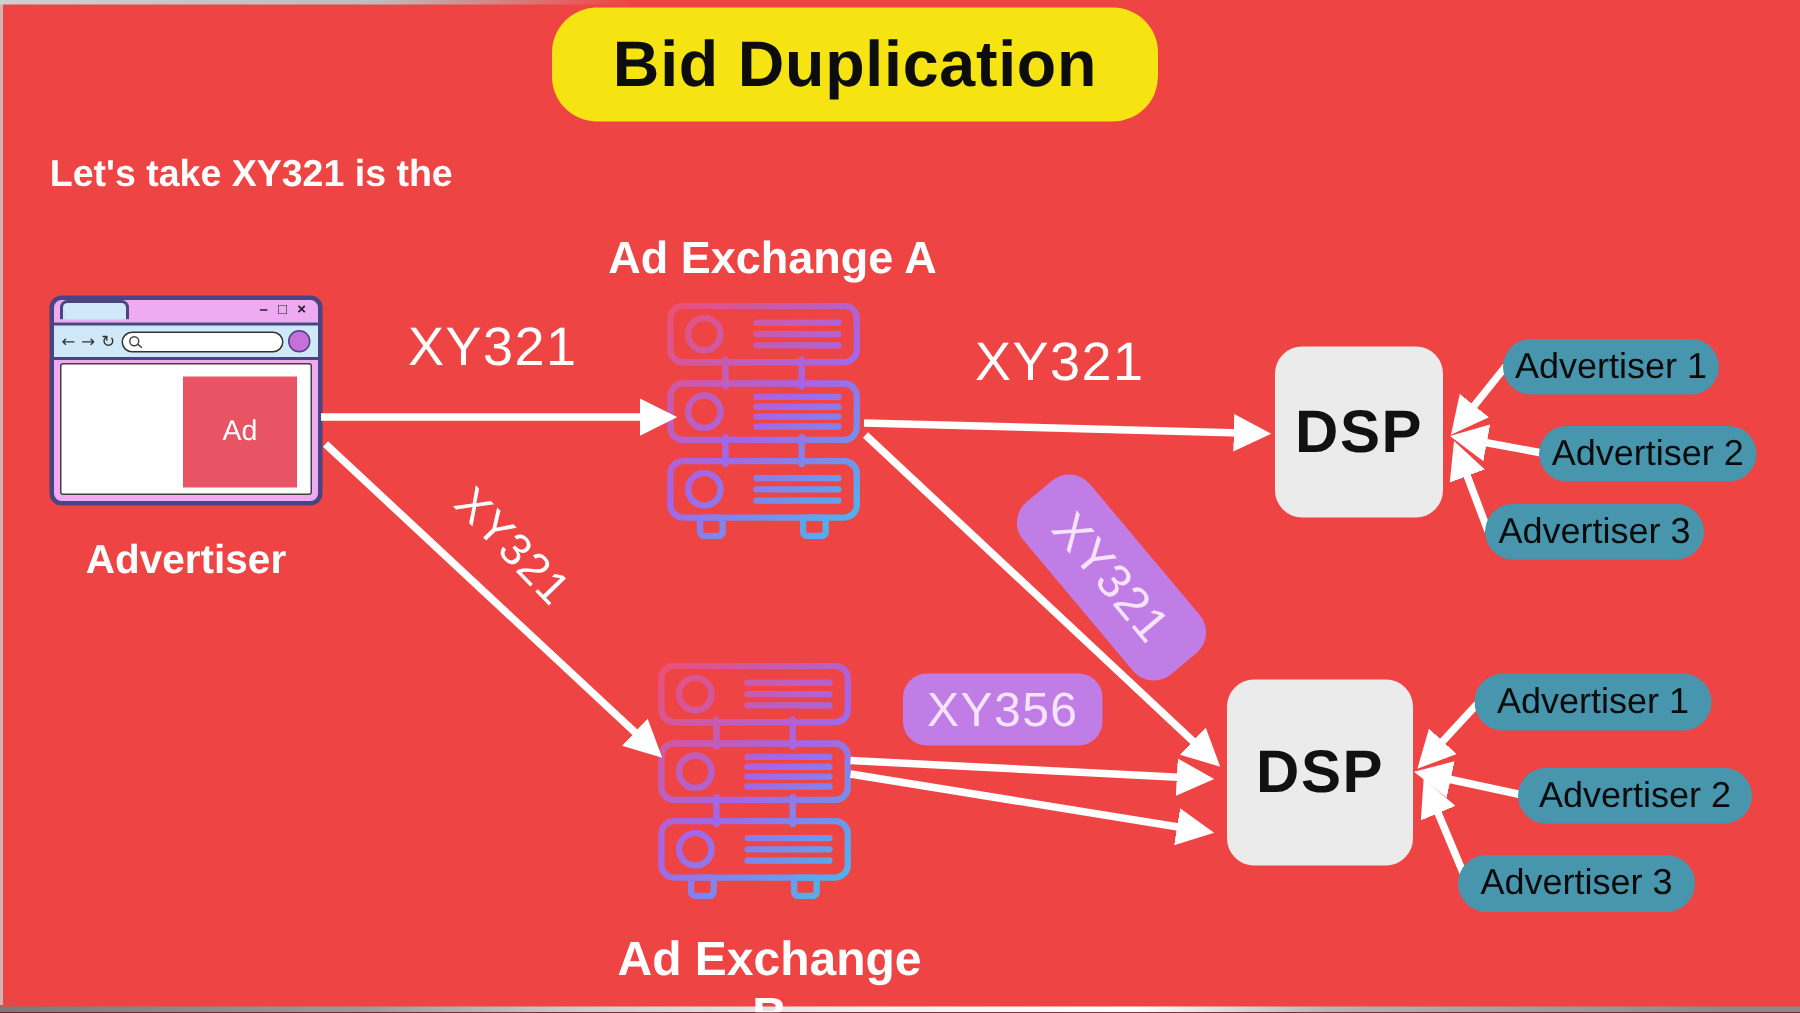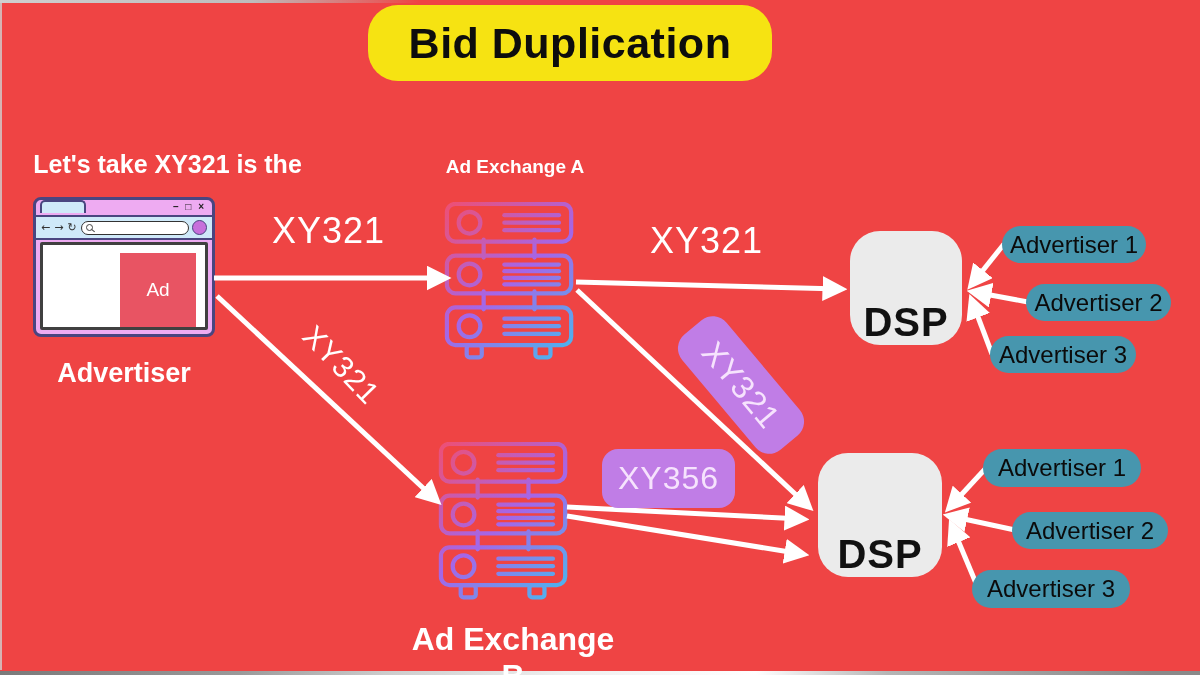--- a/index.html
+++ b/index.html
@@ -17,72 +17,72 @@
   .edge-bottom { position:absolute; left:0; bottom:0; width:1200px; height:4px;
     background:linear-gradient(90deg,#7a7a7a 0%,#9a9a9a 20%,#cccccc 32%,#efefef 47%,#ffffff 63%,#b5b5b5 74%,#8a8a8a 96%); }
 
   
   .title-pill { position:absolute; left:368px; top:5px; width:404px; height:76px;
     background:#f6e312; border-radius:30px; display:flex; align-items:center; justify-content:center; }
   .title-pill span { color:#0d0d0d; font-weight:700; font-size:43px; letter-spacing:.5px; }
 
   
   .note { position:absolute; left:10px; top:98px; width:315px; text-align:center;
-    font-weight:700; font-size:25px; line-height:36px;margin-top:48px; }
+    font-weight:700; font-size:25px; line-height:36px; }
 
   
   .browser { position:absolute; left:33px; top:197px; width:182px; height:140px;
     background:#eeabf2; border:3px solid #4a4580; border-radius:8px; }
   .browser .tab { position:absolute; left:4px; top:0px; width:46px; height:13px;
     background:#cfe9f9; border:2px solid #4a4580; border-bottom:none; border-radius:5px 5px 0 0; }
   .browser .controls { position:absolute; right:6px; top:0px; font-size:10px; color:#222;
     letter-spacing:2px; font-weight:700; line-height:14px; }
   .browser .toolbar { position:absolute; left:0; top:15px; width:100%; height:25px;
     background:#cfe9f9; border-top:2px solid #4a4580; border-bottom:2px solid #4a4580;
     display:flex; align-items:center; padding:0 5px; gap:3px; }
   .browser .navs { font-size:11px; color:#333; letter-spacing:1px; font-family:"DejaVu Sans", sans-serif; }
   .browser .searchbar { flex:1; height:14px; background:#fff; border:1.5px solid #333;
     border-radius:9px; display:flex; align-items:center; padding-left:4px; }
   .mag { width:7px; height:7px; border:1.3px solid #444; border-radius:50%; position:relative; }
   .mag::after { content:""; position:absolute; width:4px; height:1.4px; background:#444;
     right:-3px; bottom:-1px; transform:rotate(40deg); }
   .browser .circle-btn { width:15px; height:15px; background:#c76fdb; border:1.5px solid #4a4580; border-radius:50%; }
   .browser .content { position:absolute; left:4px; right:4px; top:42px; bottom:4px;
-    background:#fff; border:3px solid #404040; border-radius:2px; }
+    background:#fff; border:1px solid #404040; border-radius:2px; }
   .ad-box { position:absolute; right:9px; top:8px; width:76px; height:74px; background:#e85463;
     display:flex; align-items:center; justify-content:center; color:#fff; font-size:19px; }
 
   .publishers-label { position:absolute; left:33px; top:358px; width:182px; text-align:center;
     font-weight:700; font-size:27px; }
 
   
-  .exa-label { position:absolute; left:405px; top:156px; width:220px; text-align:center; font-weight:700; font-size:19px; }
+  .exa-label { position:absolute; left:405px; top:156px; width:220px; text-align:center; font-weight:700; font-size:30px; }
   .exb-label { position:absolute; left:403px; top:621px; width:220px; text-align:center; font-weight:700; font-size:32px; }
 
   .server { position:absolute; }
   .server-a { left:444px; top:202px; }
   .server-b { left:438px; top:442px; }
 
   
   .bid-text { position:absolute; font-size:36px; font-weight:400; color:#fff; letter-spacing:1px; }
   .bid-pub-a { left:272px; top:210px; }
   .bid-a-dsp { left:650px; top:220px; }
   .bid-rot-white { left:276px; top:348px; width:130px; text-align:center; font-size:30px;
     transform:rotate(46deg); }
 
   
   .ppill { position:absolute; background:#c07de6; color:#f6e3fd; display:flex;
     align-items:center; justify-content:center; font-size:32px; font-weight:400; letter-spacing:1px; }
   .ppill-rot { left:666px; top:356px; width:150px; height:58px; border-radius:18px; transform:rotate(50deg); }
-  .ppill-356 { left:602px; top:449px; width:133px; height:59px; border-radius:16px; }
+  .ppill-356 { left:602px; top:449px; width:133px; height:48px; border-radius:16px; }
   .ppill-656 { left:611px; top:552px; width:134px; height:56px; border-radius:16px; }
 
   
-  .dsp { position:absolute; background:#ebebeb; border-radius:30px; display:flex;
-    align-items:flex-end; justify-content:center; color:#111; font-weight:700; font-size:40px; letter-spacing:1px; }
+  .dsp { position:absolute; background:#ebebeb; border-radius:18px; display:flex;
+    align-items:center; justify-content:center; color:#111; font-weight:700; font-size:40px; letter-spacing:1px; }
   .dsp-top { left:850px; top:231px; width:112px; height:114px; }
   .dsp-bottom { left:818px; top:453px; width:124px; height:124px; }
 
   
   .adv { position:absolute; background:#4796ae; border-radius:19px; color:#0b0b0b;
     display:flex; align-items:center; justify-content:center; font-size:24px; font-weight:400; }
   .adv.t1 { left:1002px; top:226px; width:144px; height:37px; }
   .adv.t2 { left:1026px; top:284px; width:145px; height:37px; }
   .adv.t3 { left:990px;  top:336px; width:146px; height:37px; }
   .adv.b1 { left:983px;  top:449px; width:158px; height:38px; }

